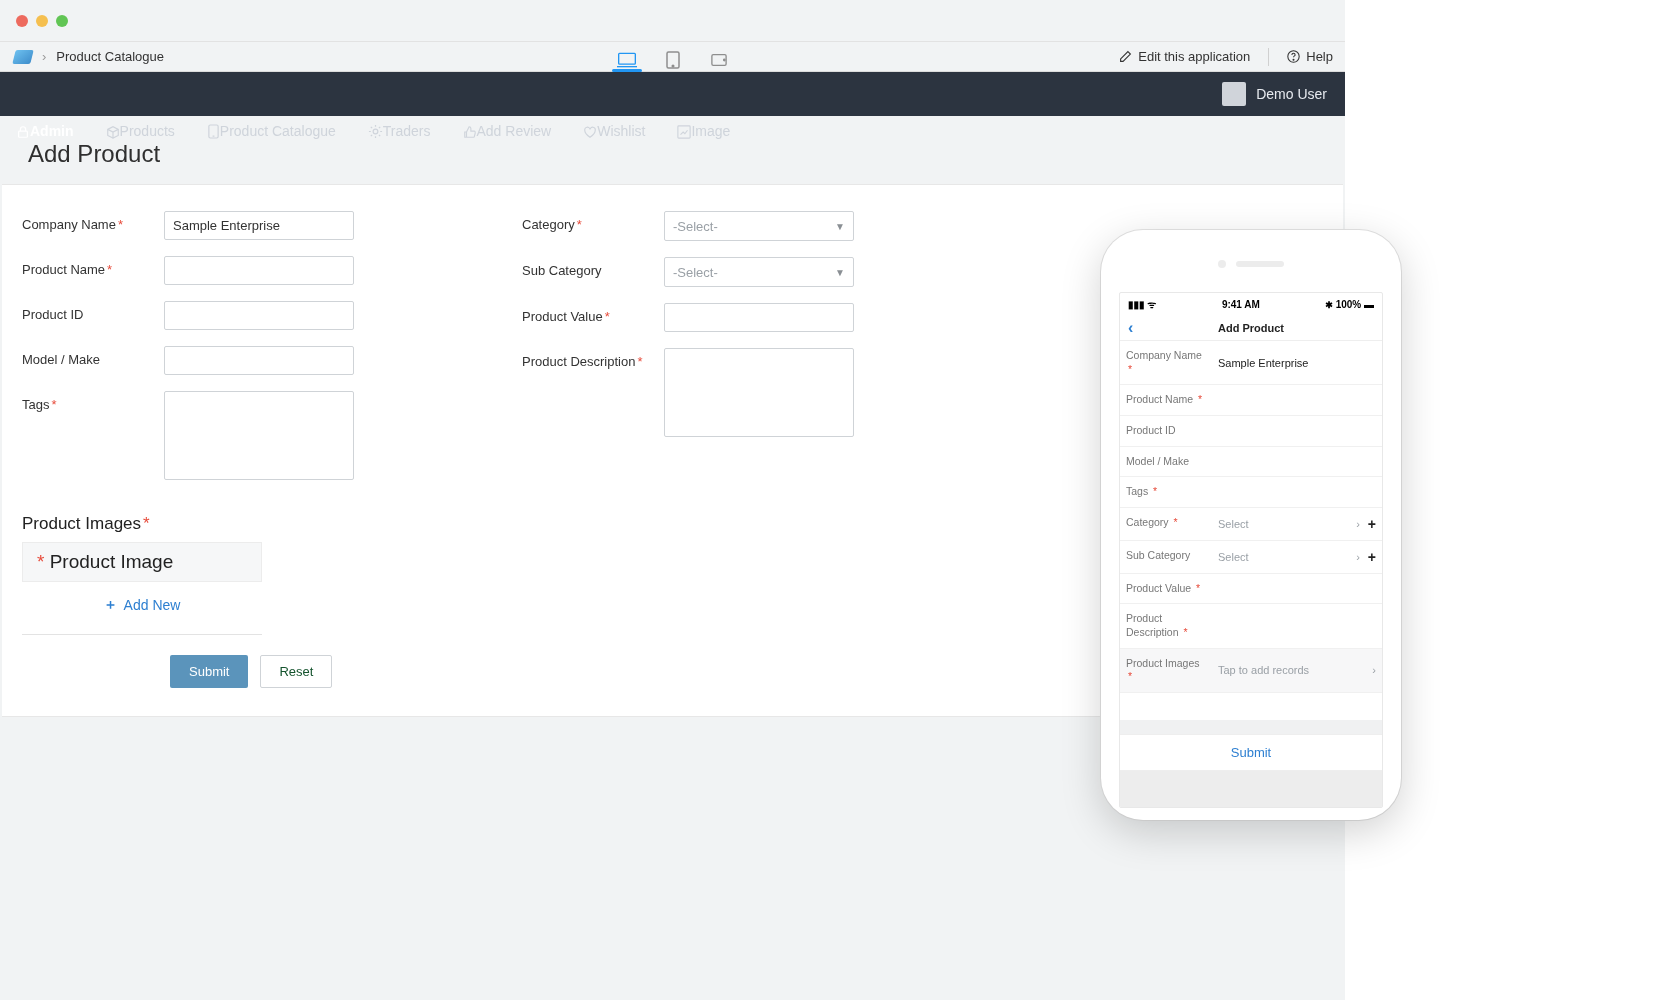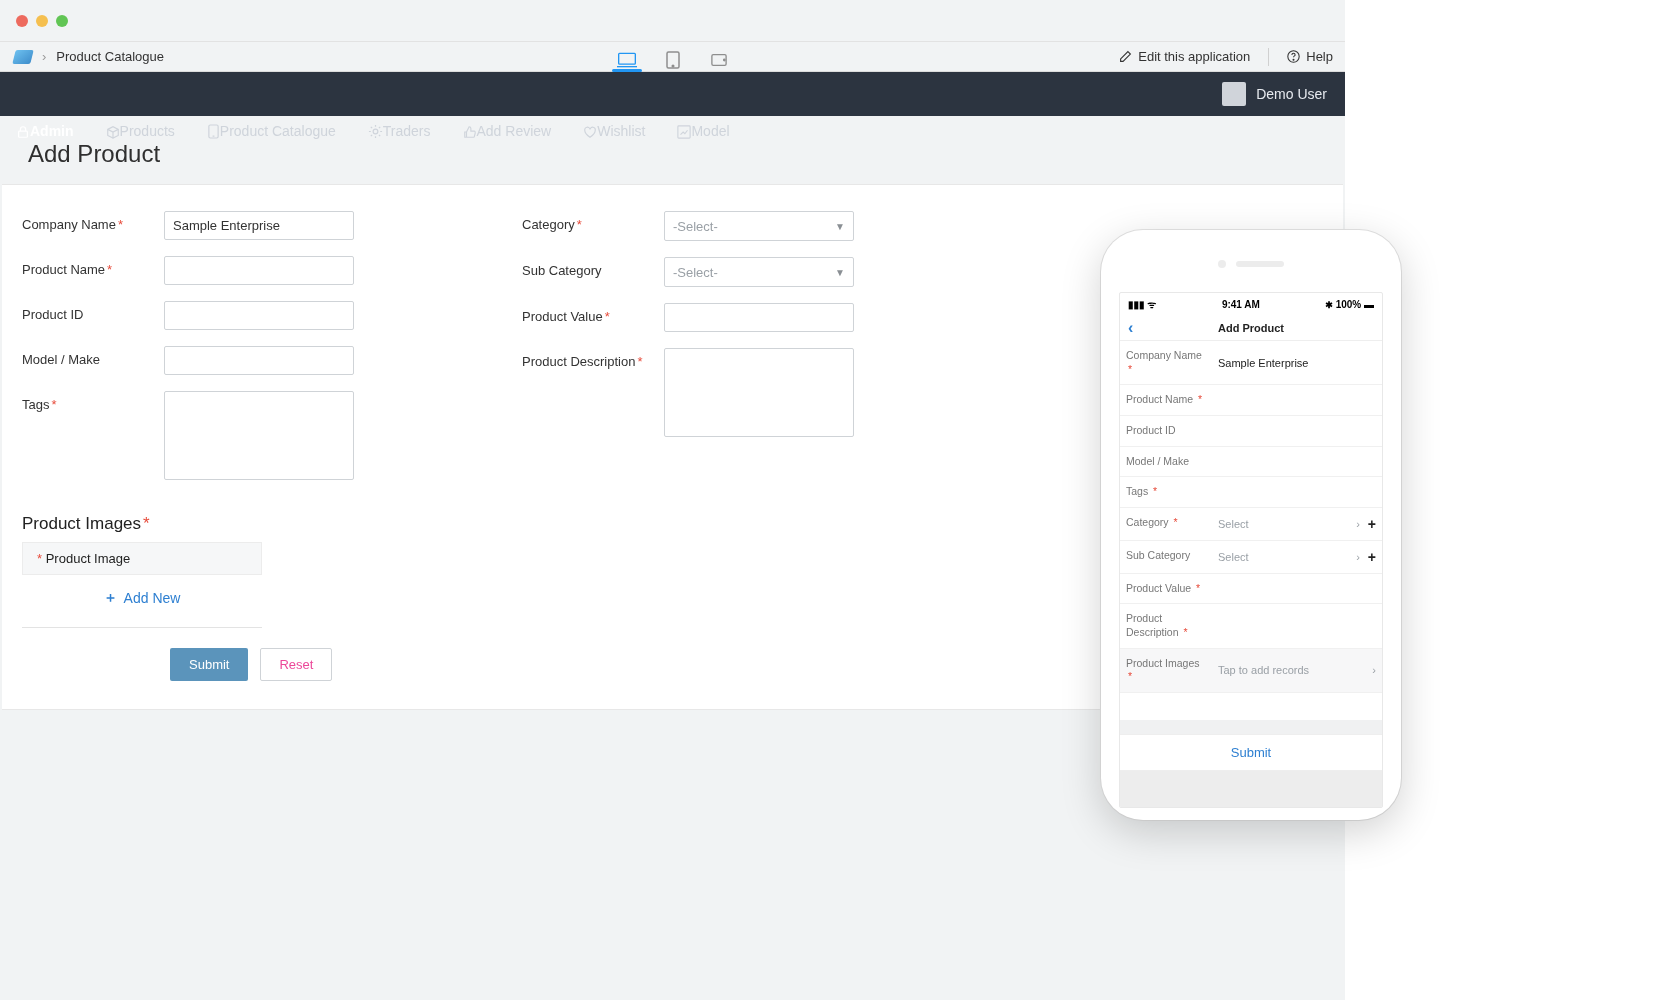--- a/index.html
+++ b/index.html
@@ -40,26 +40,26 @@
   .row .ctrl{ width:190px; }
   input[type=text], textarea, .select{
     width:100%; font-size:13px; color:#333; background:#fff;
     border:1px solid #cfd3d7; border-radius:2px; padding:6px 8px;
   }
   textarea{ resize:none; }
   .select{ display:flex; align-items:center; justify-content:space-between; color:#9aa0a6; cursor:pointer; height:30px; }
   .select .caret{ font-size:10px; color:#8a8f94; }
   .subhead{ font-size:17px; color:#222; padding:22px 0 8px 20px; }
   .subform{ margin-left:20px; width:240px; border-bottom:1px solid #e3e3e3; padding-bottom:10px;}
-  .subform .sfh{ background:#f6f7f8; border:1px solid #ececec; font-size:13px; padding:8px 12px; }
+  .subform .sfh{ background:#f6f7f8; border:1px solid #ececec; font-size:19px; padding:8px 12px; }
   .subform .addnew{ display:flex; align-items:center; justify-content:center; gap:6px; color:#2d7fd1; font-size:14px; padding:14px 0 10px; cursor:pointer;}
   .actions{ display:flex; gap:12px; padding:20px 0 0 168px; }
   .btn{ font-size:13px; padding:8px 18px; border-radius:2px; cursor:pointer; border:1px solid transparent;}
   .btn.primary{ background:#5b94bb; color:#fff; }
-  .btn.secondary{ background:#fff; color:#ec4899; border-color:#cfd3d7; }
+  .btn.secondary{ background:#fff; color:#14532d; border-color:#cfd3d7; }
   svg{ display:block; }
   
   .phone{
     position:absolute; right:-56px; top:230px; z-index:5;
     width:300px; height:590px; background:#fff; border-radius:42px;
     box-shadow:0 12px 40px rgba(0,0,0,0.18),0 0 0 1px #e6e6e6;
     padding:26px 18px 12px; display:flex; flex-direction:column;
   }
   .phone .notch{ display:flex; gap:10px; justify-content:center; align-items:center; height:16px; margin-bottom:20px;}
   .phone .notch .cam{ width:8px; height:8px; border-radius:50%; background:#ececec;}
@@ -178,21 +178,21 @@
       <svg width="14" height="14" viewBox="0 0 16 16" fill="none" stroke="currentColor" stroke-width="1.3">
           <path d="M8 14S2 10 2 6a3 3 0 016-1 3 3 0 016 1c0 4-6 8-6 8z"></path>
         </svg>
       <span>Wishlist</span>
     </div>
     <div class="nav-item">
       <svg width="14" height="14" viewBox="0 0 16 16" fill="none" stroke="currentColor" stroke-width="1.3">
           <rect x="1" y="1" width="14" height="14" rx="1"></rect>
           <path d="M4 11l3-3 2 2 3-4"></path>
         </svg>
-      <span>Model</span>
+      <span>Image</span>
     </div>
     <div class="spacer"></div>
     <div class="user">
       <div class="avatar"></div>
       <span>Demo User</span>
     </div>
   </div>
 
   <div class="page-head">
     <h1>Add Product</h1>

